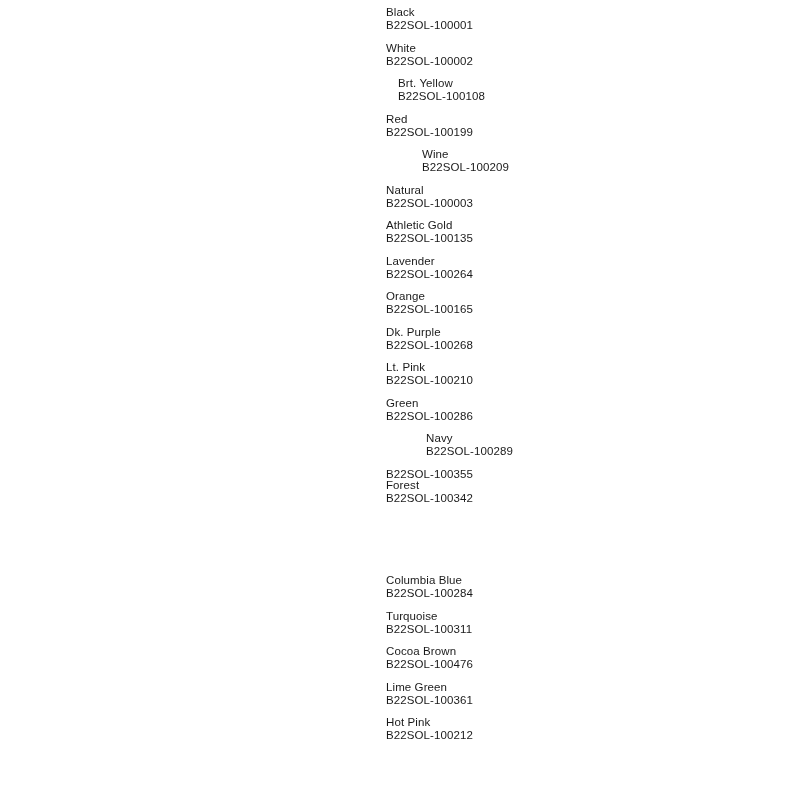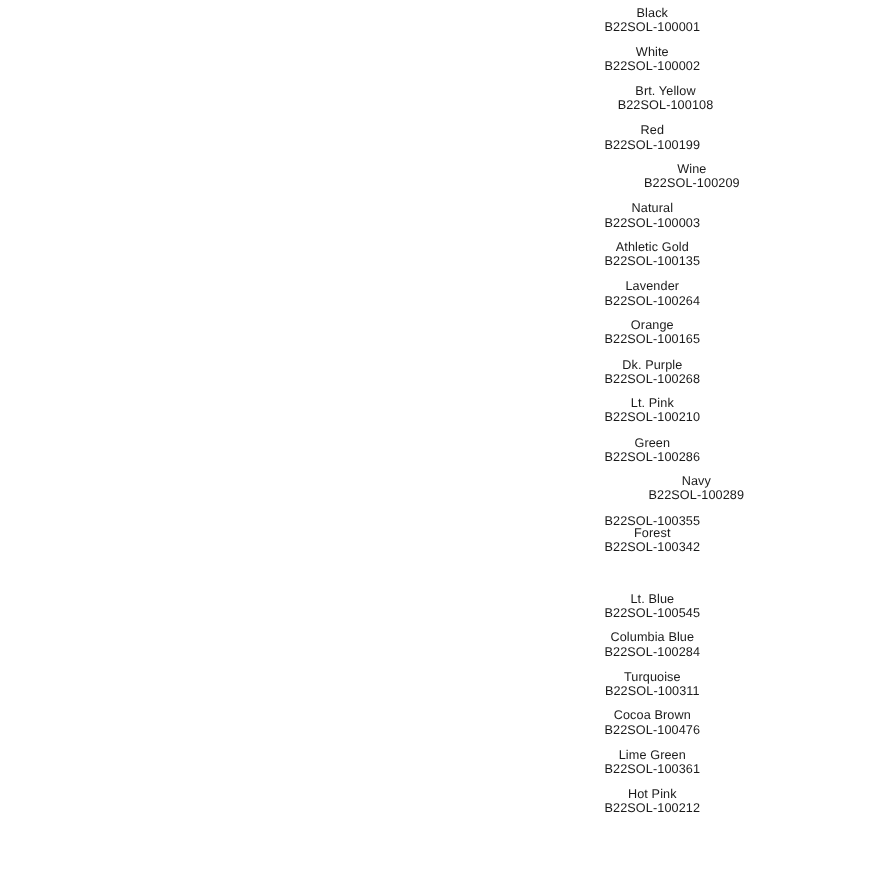--- a/index.html
+++ b/index.html
@@ -27,21 +27,20 @@
     overflow:hidden;
   }
 
   
   #labels{
     position:absolute;
     left:386px;
     top:0;
     width:414px;
     height:800px;
-    text-align:center;
   }
   .label-row{
     position:absolute;
     left:0;
     width:414px;
     color:#1a1a1a;
   }
   .label-name{
     display:block;
     font-size:11.5px;
@@ -117,24 +116,20 @@
         <span class="label-name">Navy</span>
         <span class="label-code">B22SOL-100289</span>
       </div>
       <div class="label-row" style="top: 467.5px;">
         <span class="label-code">B22SOL-100355</span>
       </div>
       <div class="label-row" style="top: 479px;">
         <span class="label-name">Forest</span>
         <span class="label-code">B22SOL-100342</span>
       </div>
-      <div class="label-row" style="top: 538.5px;">
-        <span class="label-name">Lt. Blue</span>
-        <span class="label-code">B22SOL-100545</span>
-      </div>
       <div class="label-row" style="top: 574px;">
         <span class="label-name">Columbia Blue</span>
         <span class="label-code">B22SOL-100284</span>
       </div>
       <div class="label-row" style="top: 609.5px;">
         <span class="label-name">Turquoise</span>
         <span class="label-code">B22SOL-100311</span>
       </div>
       <div class="label-row" style="top: 645px;">
         <span class="label-name">Cocoa Brown</span>

